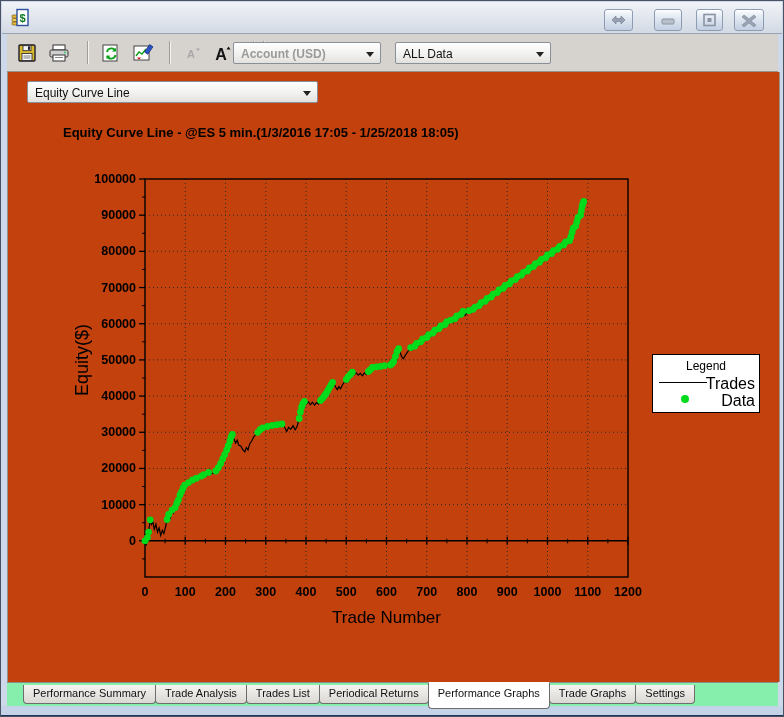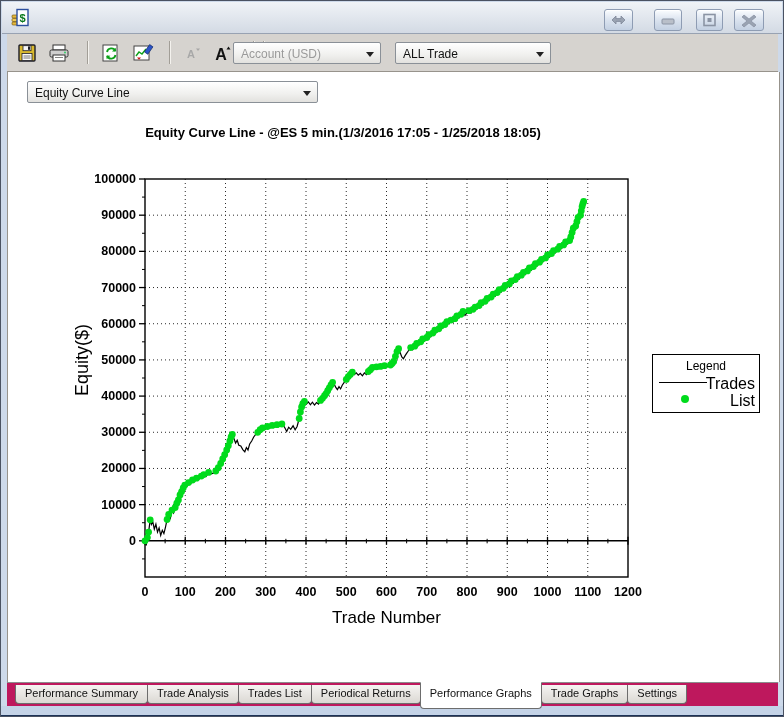--- a/index.html
+++ b/index.html
@@ -17,33 +17,33 @@
     border-bottom:1px solid #97938c;}
   .tbtn{position:absolute;top:9px;width:24px;height:20px;}
   .tsep{position:absolute;top:7px;width:1px;height:23px;background:#a29e97;border-right:1px solid #f4f2ee;}
   .combo{position:absolute;height:22px;background:linear-gradient(#ffffff,#f0f0ee 60%,#e2e1de);
     border:1px solid #8a9097;border-radius:2px;font-size:12px;color:#111;box-sizing:border-box;}
   .combo .val{position:absolute;left:7px;top:4px;white-space:nowrap;}
   .combo.disabled .val{color:#9a9a9a;}
   .combo .arr{position:absolute;right:6px;top:9px;width:0;height:0;
     border-left:4px solid transparent;border-right:4px solid transparent;border-top:5px solid #222;}
   
-  .content{position:absolute;left:6px;top:71px;width:771px;height:610px;background:#ffffff;
+  .content{position:absolute;left:6px;top:71px;width:771px;height:610px;background:#c2410c;
     border-left:1px solid #97938c;border-right:1px solid #97938c;}
-  .chart-title{position:absolute;left:55px;top:53px;width:560px;text-align:center;
+  .chart-title{position:absolute;left:55px;top:53px;width:560px;
     font-size:13px;font-weight:bold;color:#000;}
   .legend-box{position:absolute;left:644px;top:282px;width:106px;height:57px;border:1px solid #000;background:#fff;}
   .legend-box .lg-title{text-align:center;font-size:12px;margin-top:4px;color:#000;}
   .lg-row{position:relative;height:17px;font-size:16px;color:#000;}
   .lg-row .lab{position:absolute;right:4px;top:2px;}
   .lg-line{position:absolute;left:6px;top:9px;width:48px;height:0;border-top:1px solid #000;}
   .lg-dot{position:absolute;left:28px;top:5px;width:8px;height:8px;border-radius:50%;}
   
-  .tabstrip{position:absolute;left:6px;top:681px;width:771px;height:24px;background:#be185d;
-    border-top:1px solid #8c8c8c;white-space:nowrap;padding-left:8px;box-sizing:border-box;}
+  .tabstrip{position:absolute;left:6px;top:681px;width:771px;height:24px;background:#86efac;
+    border-top:1px solid #8c8c8c;white-space:nowrap;padding-left:16px;box-sizing:border-box;}
   .tab{display:inline-block;vertical-align:top;margin-top:2px;height:16px;padding:2px 9px 0 9px;
     font-size:11px;color:#111;background:linear-gradient(#f5f4f2,#dbd8d3);
     border:1px solid #6d6d6d;border-top:none;border-radius:0 0 4px 4px;margin-right:-1px;position:relative;}
   .tab.active{margin-top:-1px;height:21px;padding-top:4px;background:#fff;z-index:3;border-top:1px solid #fff;}
   .frame-bottom{position:absolute;left:0;top:705px;width:784px;height:12px;background:#c4d3e7;border-bottom:3px solid #1d3357;box-sizing:border-box;}
   svg text{font-family:"Liberation Sans",sans-serif;}
 </style>
 </head>
 <body>
 
@@ -114,26 +114,26 @@
     <svg class="tbtn" style="left:174px;" viewBox="0 0 24 20">
       <text x="10" y="15" font-size="11" font-weight="bold" fill="#a8a8a8" text-anchor="middle">A</text>
       <path d="M15 5.5 L19 5.5 L17 8 Z" fill="#a8a8a8"></path>
     </svg>
     <svg class="tbtn" style="left:204px;" viewBox="0 0 24 20">
       <text x="10" y="17" font-size="16" font-weight="bold" fill="#111" text-anchor="middle">A</text>
       <path d="M15.5 6.5 L19.5 6.5 L17.5 3.5 Z" fill="#111"></path>
     </svg>
     <div class="tsep" style="left:246px;"></div>
     <div class="tsep" style="left:256px;"></div>
-    <div class="combo disabled" style="left:226px;top:8px;width:148px;">
+    <div class="combo disabled" style="left:226px;top:8px;width:148px;font-weight:bold;">
       <span class="val">Account (USD)</span>
       <span class="arr"></span>
     </div>
     <div class="combo" style="left:388px;top:8px;width:156px;">
-      <span class="val">ALL Trade</span>
+      <span class="val">ALL Data</span>
       <span class="arr"></span>
     </div>
   </div>
 
   <div class="content">
     <div class="combo" style="left:19px;top:9px;width:291px;">
       <span class="val">Equity Curve Line</span>
       <span class="arr"></span>
     </div>
 
@@ -368,21 +368,21 @@
       </svg>
 
     <div class="legend-box">
       <div class="lg-title">Legend</div>
       <div class="lg-row">
         <span class="lg-line" id="lg-line-swatch" style="border-top-color: rgb(0, 0, 0);"></span>
         <span class="lab">Trades</span>
       </div>
       <div class="lg-row">
         <span class="lg-dot" id="lg-dot-swatch" style="background: rgb(0, 219, 28);"></span>
-        <span class="lab">List</span>
+        <span class="lab">Data</span>
       </div>
     </div>
   </div>
 
   <div class="tabstrip">
     <span class="tab">Performance Summary</span><span class="tab">Trade Analysis</span><span class="tab">Trades List</span><span class="tab">Periodical Returns</span><span class="tab active">Performance Graphs</span><span class="tab">Trade Graphs</span><span class="tab">Settings</span>
   </div>
 
   <div class="frame-bottom"></div>
 </div>

